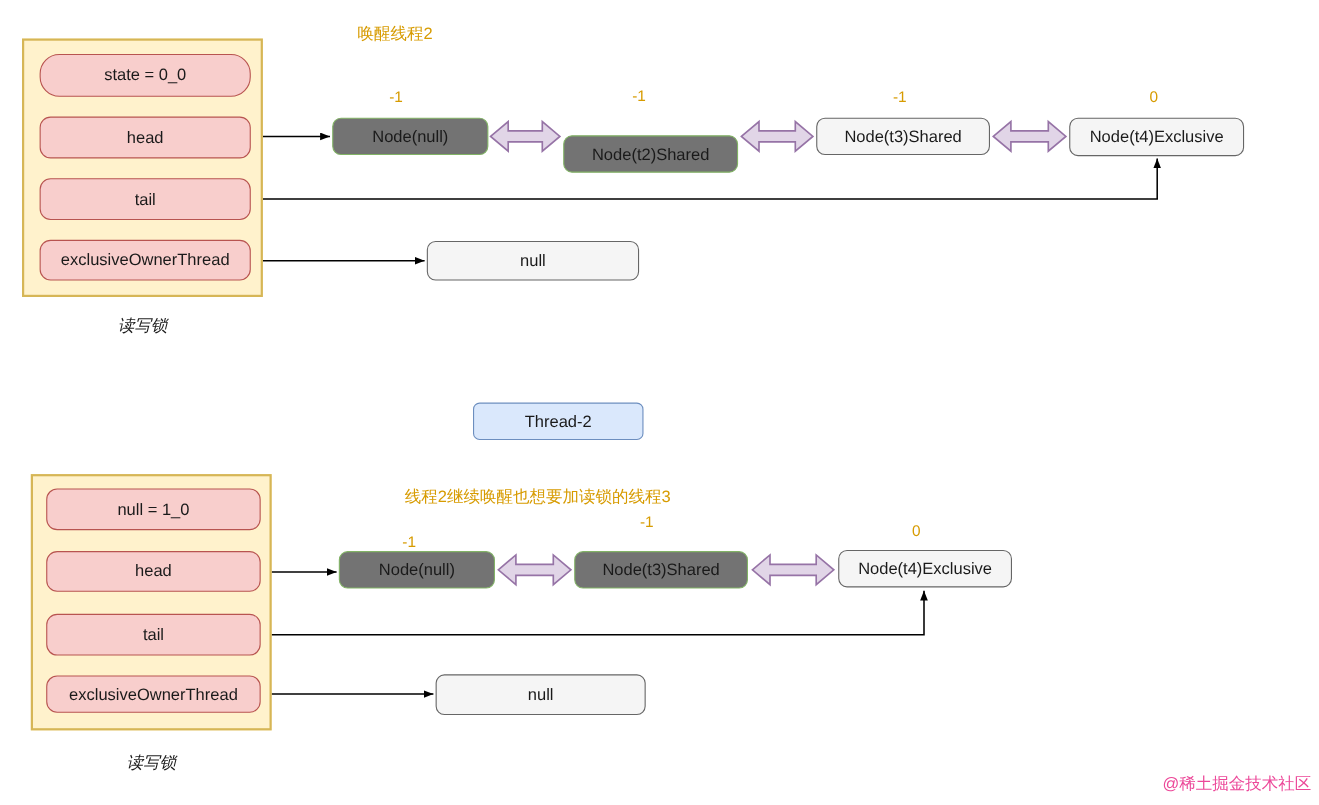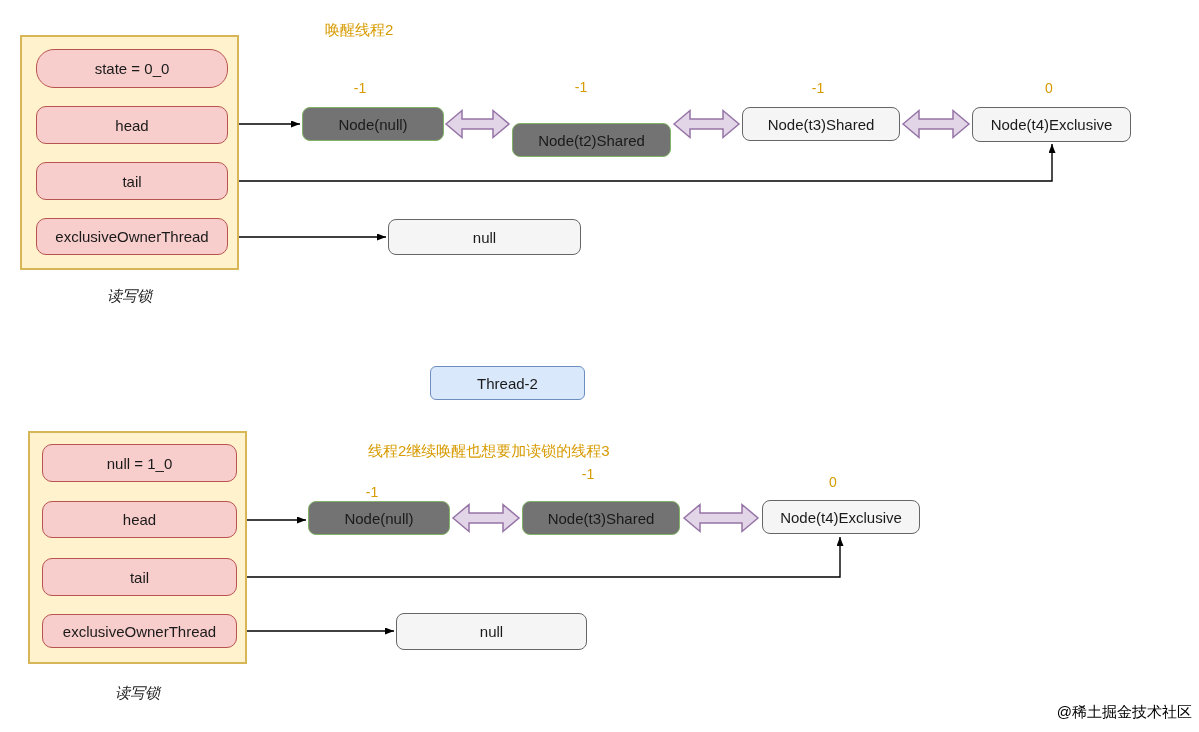--- a/index.html
+++ b/index.html
@@ -14,21 +14,21 @@
     font-size:15px; color:#1a1a1a; white-space:nowrap;
   }
   .lockbox { background:#FFF2CC; border:2px solid #D6B656; }
   .field   { background:#F8CECC; border:1.5px solid #B85450; border-radius:10px; }
   .node-green { background:#737373; border:1.5px solid #82B366; border-radius:8px; }
   .node-gray  { background:#F5F5F5; border:1.5px solid #666666; border-radius:8px; }
   .thread  { background:#DAE8FC; border:1.5px solid #6C8EBF; border-radius:6px; }
   .olabel  { position:absolute; color:#D79B00; font-size:15px; white-space:nowrap; }
   .wait    { position:absolute; color:#D79B00; font-size:14px; width:40px; text-align:center; }
   .caption { position:absolute; font-size:15px; color:#1a1a1a; text-align:center;font-style:italic; }
-  .watermark { position:absolute; right:7px; top:703px; color:#000000; font-size:15px; }
+  .watermark { position:absolute; right:7px; top:703px; color:#ec4899; font-size:15px; }
   svg.overlay { position:absolute; left:0; top:0; }
 </style>
 </head>
 <body>
 
 <div class="canvas">
 
   <svg class="overlay" width="1199" height="732" viewBox="0 0 1199 732">
     <defs>
       <marker id="ah" markerUnits="userSpaceOnUse" markerWidth="10" markerHeight="8" refX="9" refY="3.5" orient="auto">

